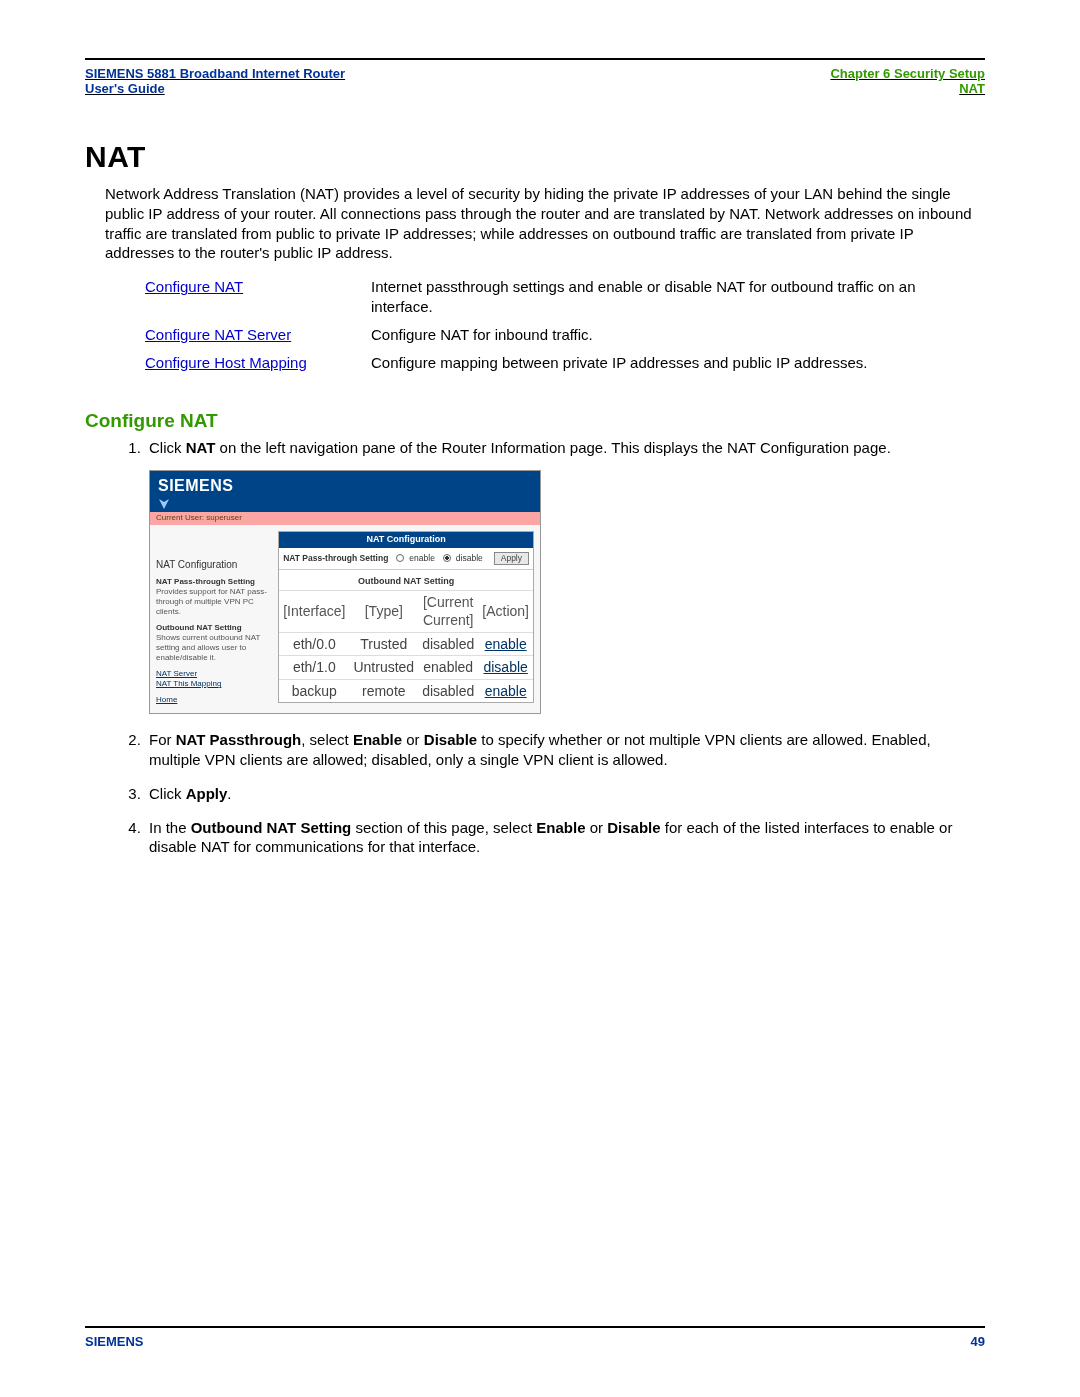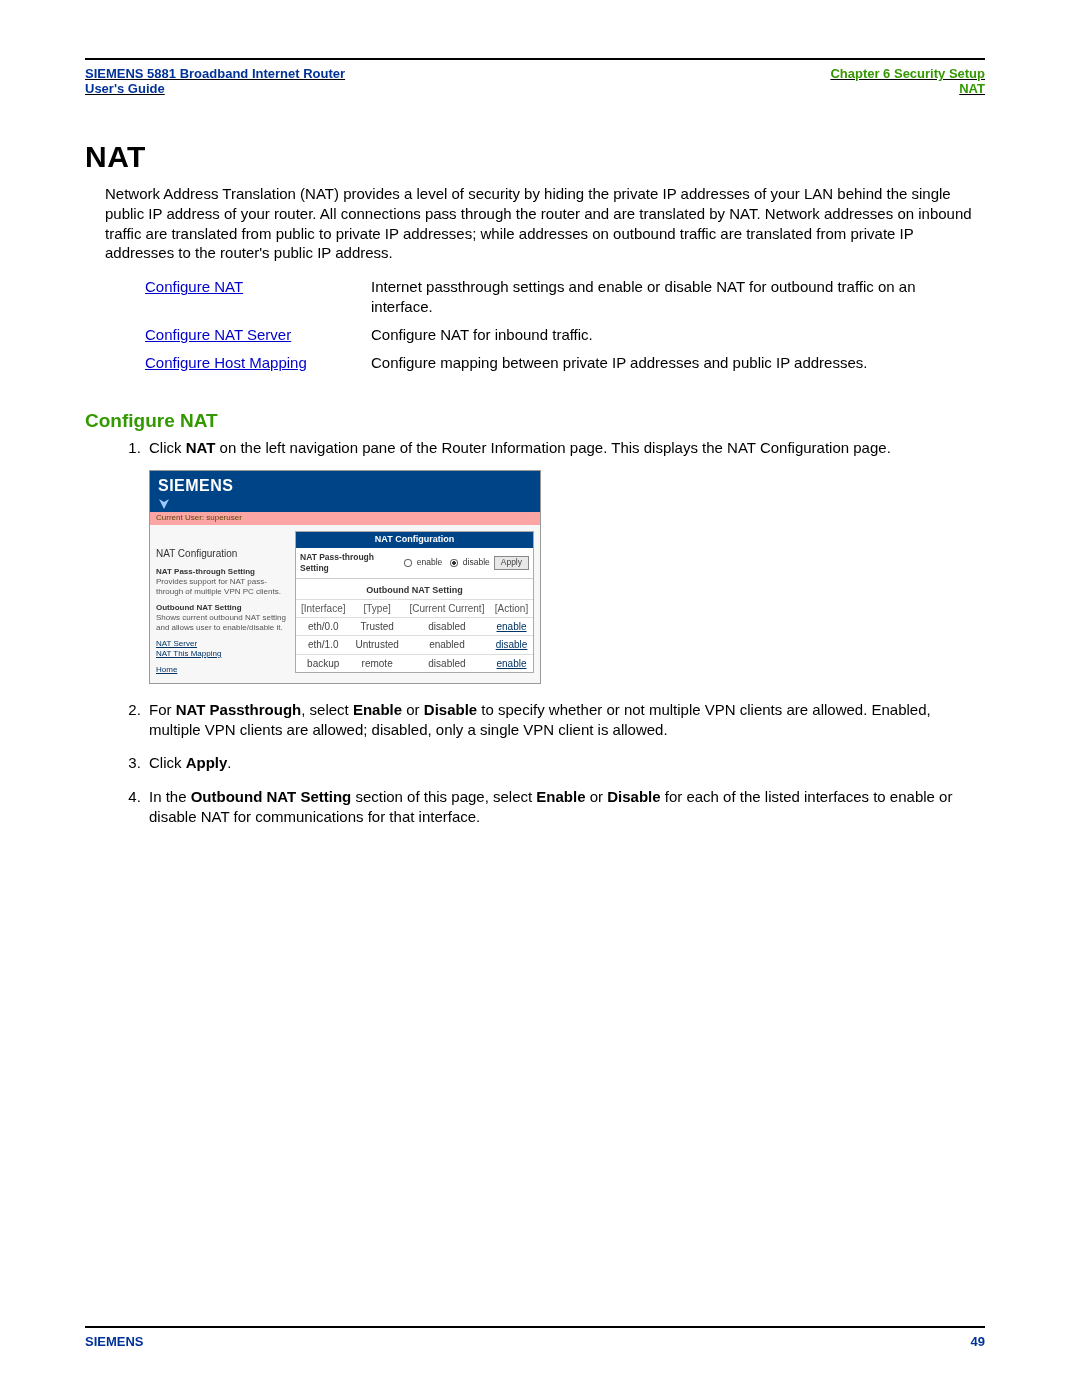--- a/index.html
+++ b/index.html
@@ -169,21 +169,21 @@
   .router-ui .outtitle {
     text-align: center;
     font-weight: bold;
     font-size: 9px;
     padding: 6px 0 2px 0;
     color: #333;
   }
   .router-ui table.out {
     width: 100%;
     border-collapse: collapse;
-    font-size: 10px;
+    font-size: 14px;
     color: #444;
   }
   .router-ui table.out th,
   .router-ui table.out td {
     border-top: 1px solid #ddd;
     padding: 2px 4px;
     text-align: center;
   }
   .router-ui table.out th { color: #555; font-weight: normal; }
   .router-ui table.out .act {

